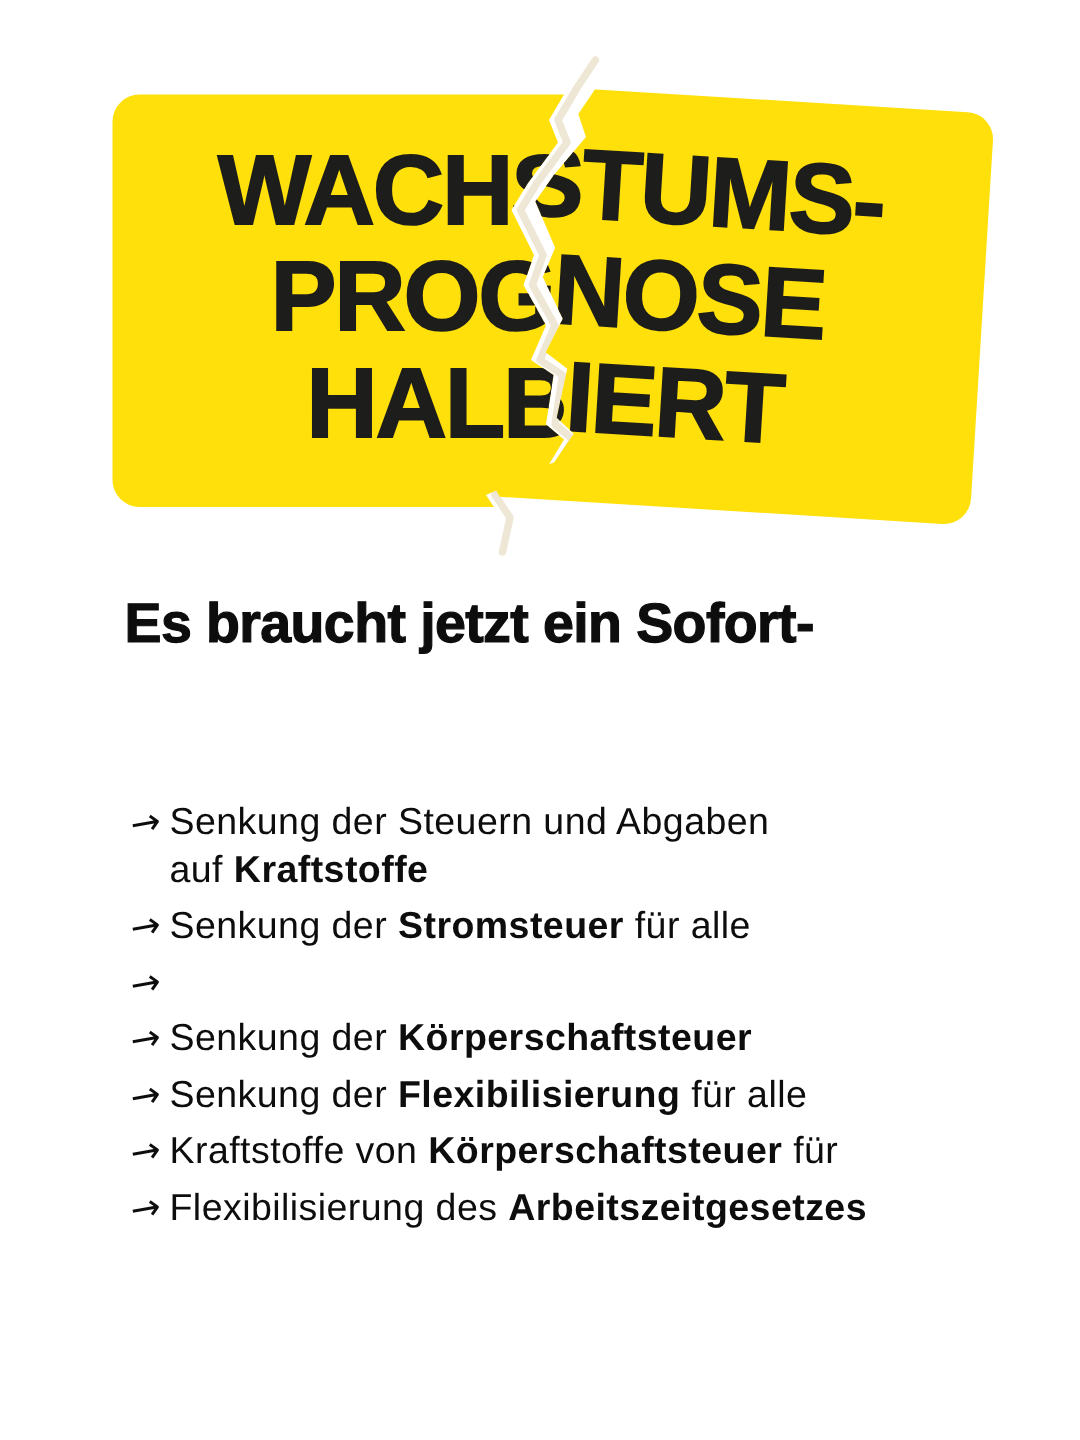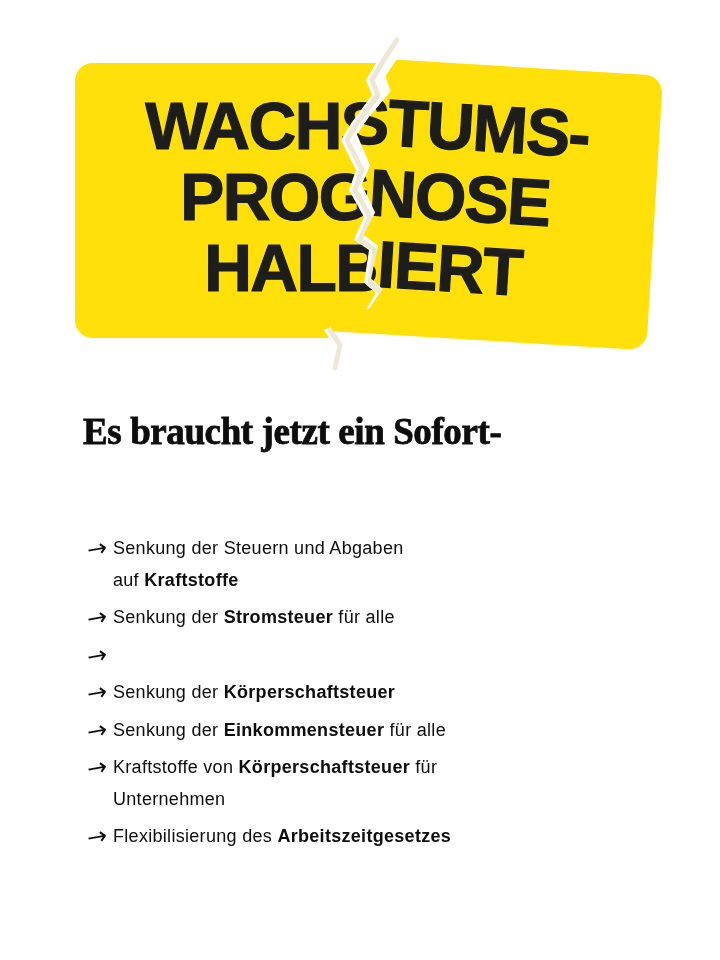--- a/index.html
+++ b/index.html
@@ -36,39 +36,39 @@
     position:absolute;left:0;right:0;top:28px;text-align:center;
   }
   .banner-line{
     font-size:66px;line-height:71px;font-weight:700;
     letter-spacing:-1.5px;color:var(--banner-ink,#1d1d1b);
     -webkit-text-stroke:1.2px var(--banner-ink,#1d1d1b);
     white-space:nowrap;
   }
 
   
-  .headline{position:absolute;left:83px;top:413px;width:560px;font-family:Liberation Serif, serif;}
+  .headline{position:absolute;left:83px;top:397px;width:560px;}
   .headline-line{
     font-size:37px;line-height:38px;font-weight:700;letter-spacing:-0.4px;
     color:var(--ink,#0d0d0d);
     -webkit-text-stroke:0.8px var(--ink,#0d0d0d);
     white-space:nowrap;
   }
 
   
   .demands{position:absolute;left:87px;top:533px;width:560px;}
   .demand{display:flex;align-items:flex-start;margin-bottom:6px;}
   .demand-marker{
     flex:0 0 26px;width:26px;font-size:24px;line-height:31.5px;
     color:var(--ink,#0d0d0d);transform:rotate(-10deg);
     font-family:"DejaVu Sans",sans-serif;
   }
   .demand-body{flex:1;}
   .demand-line{
-    font-size:18px;line-height:31.5px;letter-spacing:0.3px;
+    font-size:25px;line-height:31.5px;letter-spacing:0.3px;
     color:var(--ink,#0d0d0d);white-space:nowrap;
   }
   .demand-line .bold{font-weight:700;}
 </style>
 </head>
 <body style="--page-bg: #ffffff; --yellow: #ffe00a; --banner-ink: #1d1d1b; --ink: #0d0d0d;">
 
 <div class="poster">
 
   <div class="banner">
@@ -120,28 +120,27 @@
       </div>
       <div class="demand">
         <div class="demand-marker">→</div>
         <div class="demand-body">
           <div class="demand-line"><span>Senkung der </span><span class="bold">Körperschaftsteuer</span></div>
         </div>
       </div>
       <div class="demand">
         <div class="demand-marker">→</div>
         <div class="demand-body">
-          <div class="demand-line"><span>Senkung der </span><span class="bold">Einkommensteuer</span><span> für alle</span></div>
+          <div class="demand-line"><span>Senkung der </span><span class="bold">Flexibilisierung</span><span> für alle</span></div>
         </div>
       </div>
       <div class="demand">
         <div class="demand-marker">→</div>
         <div class="demand-body">
           <div class="demand-line"><span>Kraftstoffe von </span><span class="bold">Körperschaftsteuer</span><span> für</span></div>
-          <div class="demand-line"><span>Unternehmen</span></div>
         </div>
       </div>
       <div class="demand">
         <div class="demand-marker">→</div>
         <div class="demand-body">
           <div class="demand-line"><span>Flexibilisierung des </span><span class="bold">Arbeitszeitgesetzes</span></div>
         </div>
       </div>
     </div>
 

